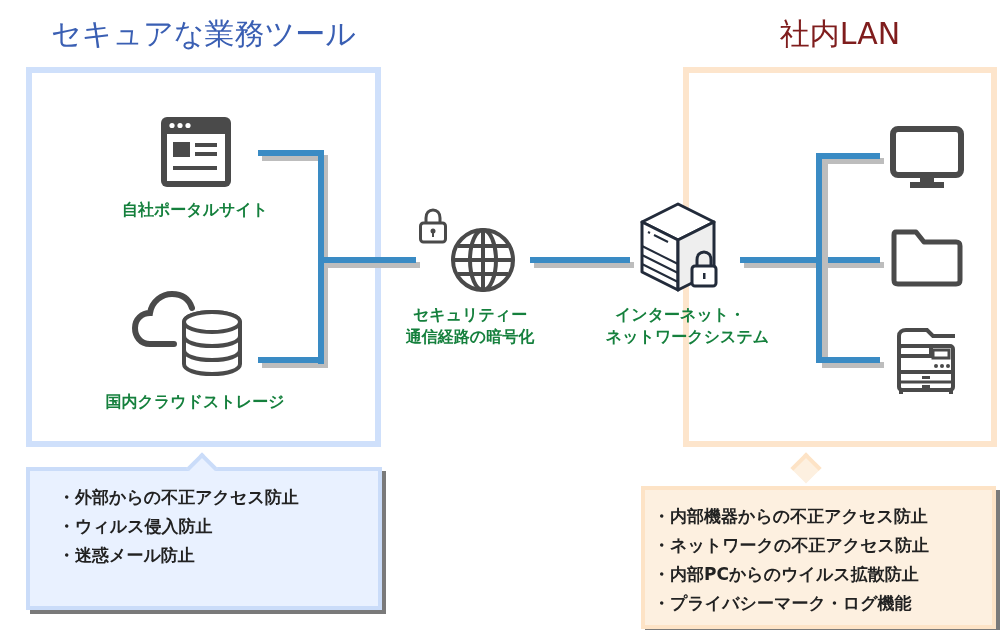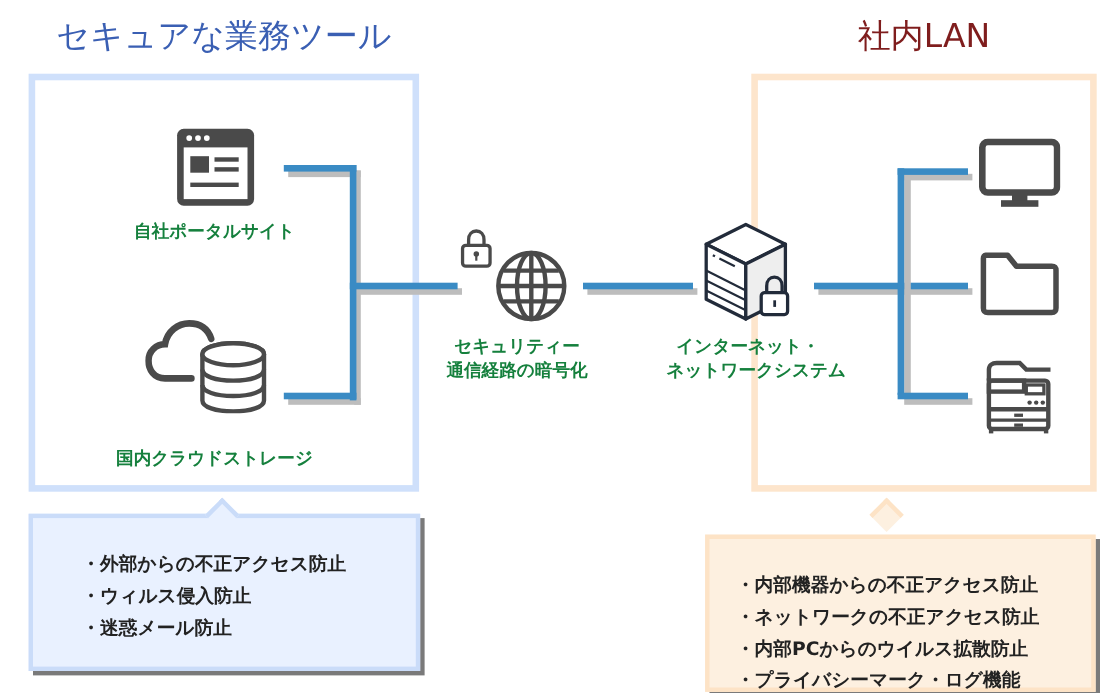--- a/index.html
+++ b/index.html
@@ -10,21 +10,21 @@
   .title-right{left:683px;width:314px;top:16px;color:#7f1d1d;}
   .zone{box-sizing:border-box;border:6px solid;}
   .zone-left{left:26px;top:67px;width:355px;height:380px;border-color:#cfe0fb;}
   .zone-right{left:683px;top:67px;width:314px;height:380px;border-color:#fde5cc;}
   .label{font-size:16px;font-weight:bold;color:#15803d;text-align:center;white-space:nowrap;line-height:22px;}
   .seg{position:absolute;background:#3a8bc4;}
   .shd{position:absolute;background:#bdbdbd;}
   .callout{box-sizing:border-box;border:4px solid;box-shadow:4px 4px 0 #7a7a7a;}
   .callout-left{left:26px;top:467px;width:356px;height:143px;background:#e9f1ff;border-color:#cadcf9;}
   .callout-right{left:641px;top:486px;width:355px;height:143px;background:#fdf0e0;border-color:#fde3c6;}
-  .callout ul{list-style:none;margin:16px;padding:12px 0 0 34px;}
+  .callout ul{list-style:none;margin:0;padding:12px 0 0 34px;}
   .callout li{font-size:17px;font-weight:bold;color:#222;line-height:29px;white-space:nowrap;}
   .callout li::before{content:"・";margin-left:-6px;}
   .callout-right ul{padding-left:14px;}
   .notch{position:absolute;width:22px;height:22px;transform:rotate(45deg);box-sizing:border-box;}
   .notch-left{left:191px;top:457px;background:#e9f1ff;border-left:4px solid #cadcf9;border-top:4px solid #cadcf9;}
   .notch-right{left:795px;top:457px;background:#fdf0e0;border-left:4px solid #fde3c6;border-top:4px solid #fde3c6;}
   svg{display:block;}
 </style>
 </head>
 <body>
@@ -78,21 +78,21 @@
 <div class="abs" style="left:132px;top:286px;">
   <svg width="112" height="90" viewBox="0 0 112 90">
     <path d="M42 58 H18 C8 58 3 50 3 42 C3 33 10 27 18 27 C20 15 30 8 40 8 C50 8 57 13 60 22" fill="none" stroke="#4a4a4a" stroke-width="6" stroke-linecap="round"></path>
     <ellipse cx="80" cy="36" rx="28" ry="10" fill="#fff" stroke="#4a4a4a" stroke-width="4"></ellipse>
     <path d="M52 36 V78 C52 84 64 88 80 88 C96 88 108 84 108 78 V36" fill="#fff" stroke="#4a4a4a" stroke-width="4"></path>
     <path d="M52 50 C52 56 64 60 80 60 C96 60 108 56 108 50" fill="none" stroke="#4a4a4a" stroke-width="4"></path>
     <path d="M52 64 C52 70 64 74 80 74 C96 74 108 70 108 64" fill="none" stroke="#4a4a4a" stroke-width="4"></path>
     <ellipse cx="80" cy="36" rx="28" ry="10" fill="#fff" stroke="#4a4a4a" stroke-width="4"></ellipse>
   </svg>
 </div>
-<div class="abs label" style="left:90px;top:391px;width:210px;margin-top:15px;">国内クラウドストレージ</div>
+<div class="abs label" style="left:90px;top:391px;width:210px;">国内クラウドストレージ</div>
 
 <div class="abs" style="left:418px;top:208px;">
   <svg width="30" height="36" viewBox="0 0 30 36">
     <path d="M8 15 V10 C8 5 11 2 15 2 C19 2 22 5 22 10 V15" fill="none" stroke="#4a4a4a" stroke-width="3"></path>
     <rect x="2.5" y="15" width="25" height="19" rx="3" fill="#fff" stroke="#4a4a4a" stroke-width="3"></rect>
     <circle cx="15" cy="23" r="2.5" fill="#4a4a4a"></circle>
       <rect x="14" y="24" width="2" height="5" fill="#4a4a4a"></rect>
   </svg>
 </div>
 <div class="abs" style="left:449px;top:226px;">

